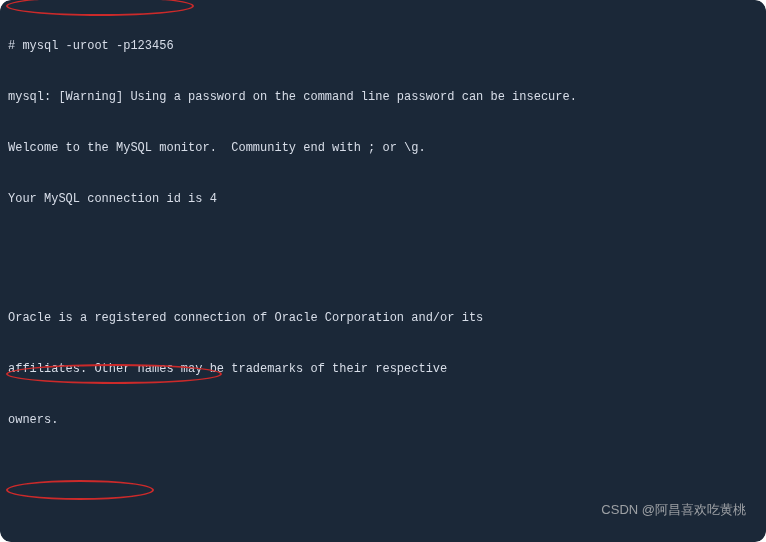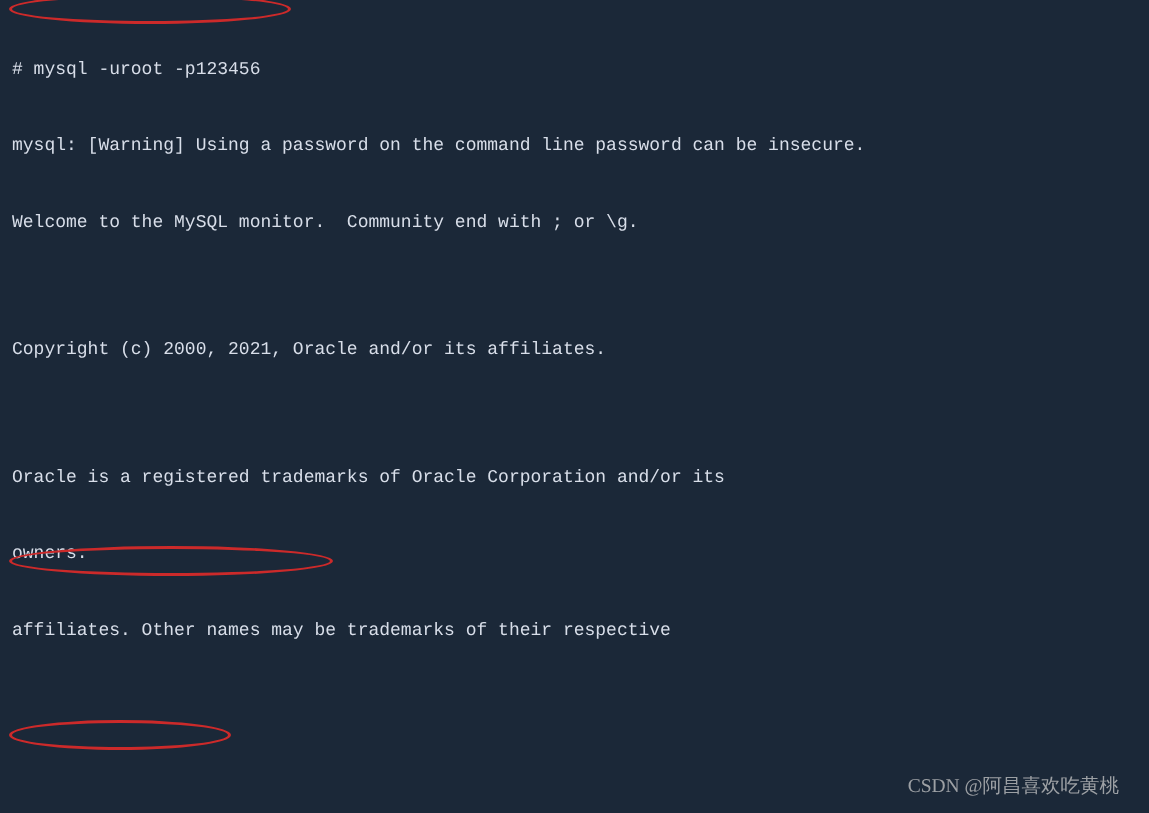--- a/index.html
+++ b/index.html
@@ -1,15 +1,15 @@
 <!DOCTYPE html>
 <html><head>
   <meta charset="utf-8">
   <style>
-    * { margin: 0; padding: 0; box-sizing: border-box; }
+    * { margin: 0; padding: 0; box-sizing: border-box; border-radius: 11px; }
     body {
       background: #ffffff;
       width: 766px;
       height: 542px;
       overflow: hidden;
       position: relative;
       font-family: "Consolas", "Courier New", monospace;
     }
     .terminal {
       background: #1b2838;
@@ -27,41 +27,41 @@
       position: absolute;
       border: 2px solid #cc2a2a;
       border-radius: 50%;
       pointer-events: none;
     }
     .anno1 { left: 6px; top: -4px; width: 188px; height: 20px; }
     .anno2 { left: 6px; top: 364px; width: 216px; height: 20px; }
     .anno3 { left: 6px; top: 480px; width: 148px; height: 20px; }
     .watermark {
       position: absolute;
-      bottom: 10px;
+      bottom: 24px;
       right: 20px;
       color: rgba(200,200,200,0.75);
-      font-family: Liberation Serif, serif;
+      font-family: Liberation Sans, sans-serif;
       font-size: 13px;
       pointer-events: none;
     }
   </style>
 </head>
 <body>
 
 <div class="terminal">
   <span class="line"># mysql -uroot -p123456</span>
   <span class="line">mysql: [Warning] Using a password on the command line password can be insecure.</span>
   <span class="line">Welcome to the MySQL monitor.  Community end with ; or \g.</span>
+  <span class="line">Your MySQL connection id is 4</span>
   <span class="line"></span>
-  <span class="line">Copyright (c) 2000, 2021, Oracle and/or its affiliates.</span>
   <span class="line"></span>
-  <span class="line">Oracle is a registered trademarks of Oracle Corporation and/or its</span>
+  <span class="line">Oracle is a registered connection of Oracle Corporation and/or its</span>
+  <span class="line">affiliates. Other names may be trademarks of their respective</span>
   <span class="line">owners.</span>
-  <span class="line">affiliates. Other names may be trademarks of their respective</span>
   <span class="line"></span>
   
   <span class="line"></span>
   
   
   <span class="line"></span>
   
   
   
   

